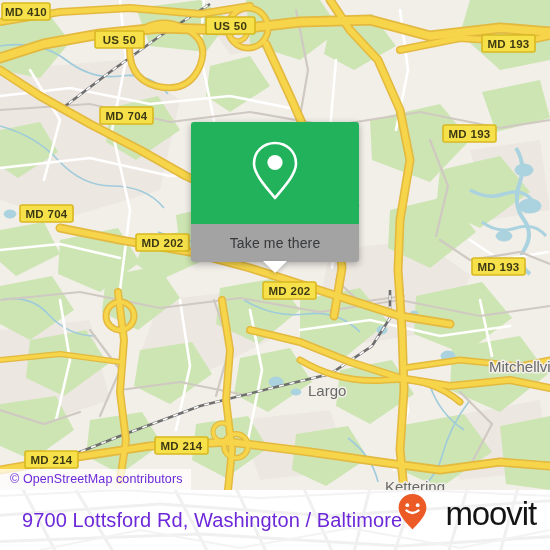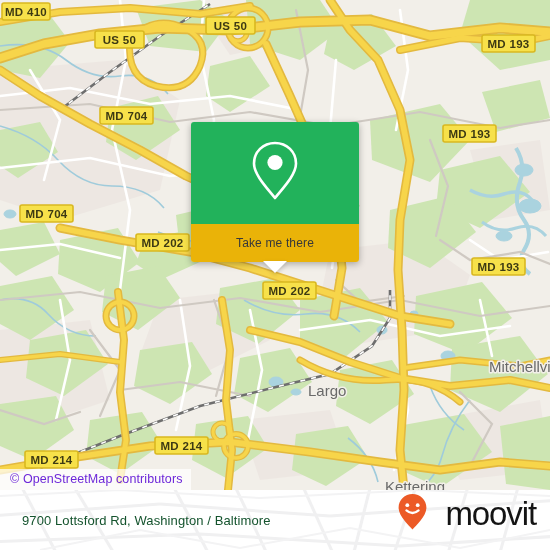--- a/index.html
+++ b/index.html
@@ -32,43 +32,43 @@
     border-radius:3px;
     box-shadow:0 2px 7px rgba(0,0,0,.30);
     overflow:visible;
     z-index:30;
   }
   #popup-image{
     height:102px;border-radius:3px 3px 0 0;
     display:flex;align-items:center;justify-content:center;
   }
   #popup-label{
-    background:#eab308;border-radius:0 0 3px 3px;
+    background:#a3a3a3;border-radius:0 0 3px 3px;
     height:38px;display:flex;align-items:center;justify-content:center;
-    font-size:12px;color:#37383a;letter-spacing:.15px;
+    font-size:14px;color:#37383a;letter-spacing:.15px;
   }
   #popup-tail{
     position:absolute;left:50%;transform:translateX(-50%);
     bottom:-11px;width:0;height:0;
     border-left:12px solid transparent;
     border-right:12px solid transparent;
     border-top:12px solid #ffffff;
     filter:drop-shadow(0 2px 2px rgba(0,0,0,.18));
   }
 
   
   #footer{
     position:absolute;left:0;top:490px;width:550px;height:60px;
     background:#ffffff;overflow:hidden;
   }
   #footer-watermark{position:absolute;left:0;top:0;width:550px;height:60px;opacity:1;}
   #footer-address{
     position:absolute;left:22px;top:0;height:60px;
     display:flex;align-items:center;
-    font-size:13px;color:#14532d;letter-spacing:.1px;
+    font-size:20px;color:#6d28d9;letter-spacing:.1px;
     white-space:nowrap;z-index:2;
   }
   #footer-logo{
     position:absolute;right:14px;top:0;height:47px;
     display:flex;align-items:center;gap:16px;z-index:2;
   }
   #footer-logo-text{
     font-size:33px;color:#141414;letter-spacing:-1.1px;
     line-height:33px;font-weight:400;
   }

